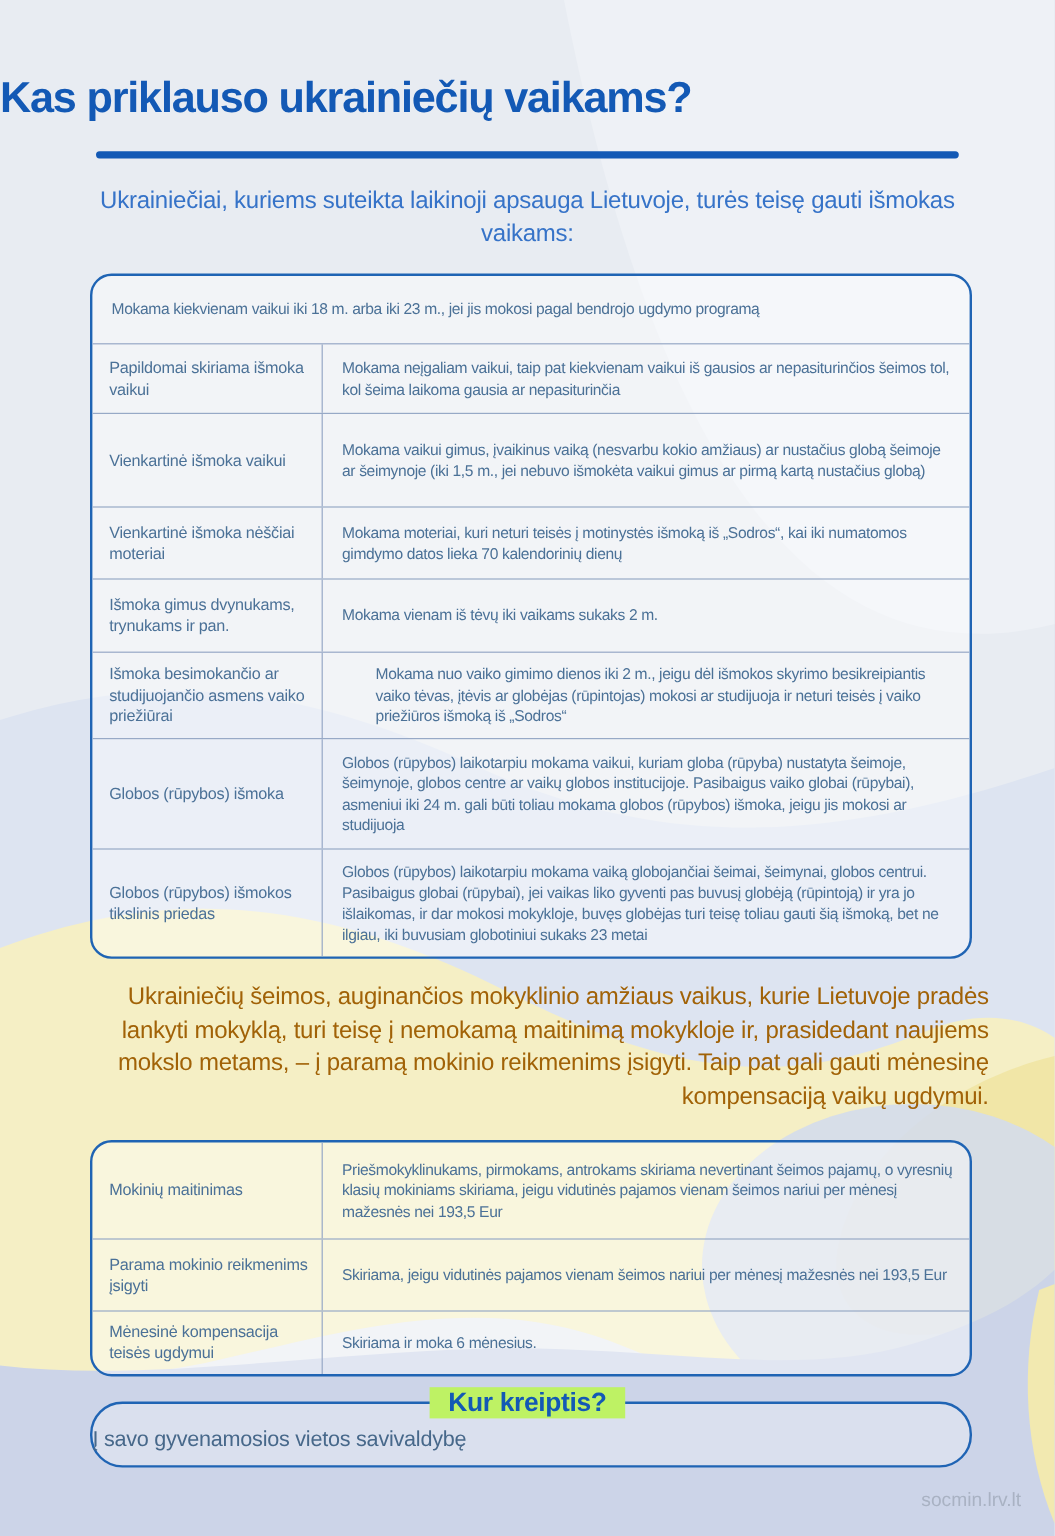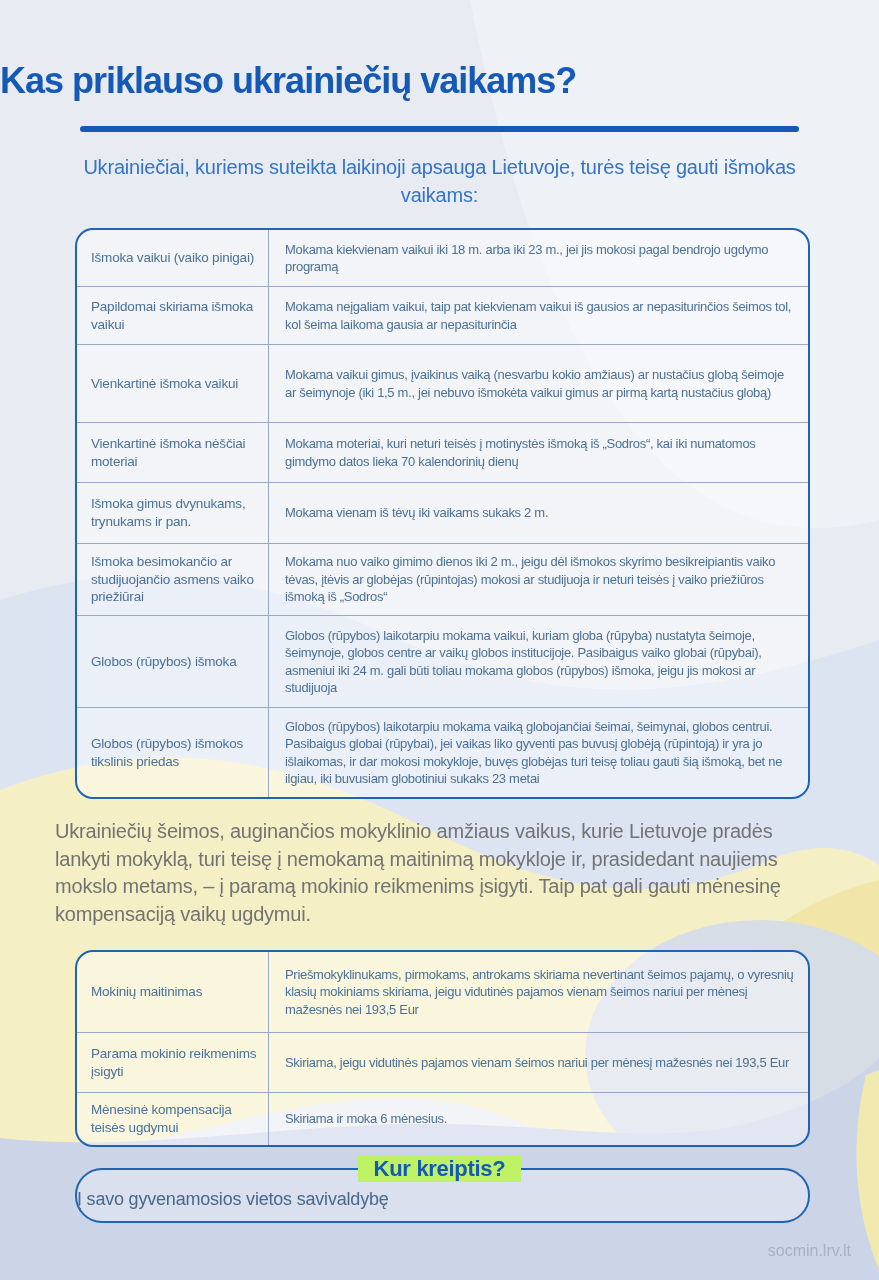--- a/index.html
+++ b/index.html
@@ -41,30 +41,30 @@
   }
   .cell-desc{
     flex:1; padding:8px 14px 8px 16px; display:flex; align-items:center;
     color:#4b7197; font-size:13px; letter-spacing:-0.3px; line-height:1.34;
   }
   .t1 .row:nth-child(1){ min-height:56px; }
   .t1 .row:nth-child(2){ min-height:58px; }
   .t1 .row:nth-child(3){ min-height:78px; }
   .t1 .row:nth-child(4){ min-height:60px; }
   .t1 .row:nth-child(5){ min-height:61px; }
-  .t1 .row:nth-child(6){ min-height:72px; }
+  .t1 .row:nth-child(6){ min-height:72px;gap:28px; }
   .t1 .row:nth-child(7){ min-height:92px; }
   .t1 .row:nth-child(8){ min-height:90px; }
   .t2 .row:nth-child(1){ min-height:80px; }
   .t2 .row:nth-child(2){ min-height:60px; }
   .t2 .row:nth-child(3){ min-height:50px; }
 
   .middle{
-    position:absolute; top:818px; left:55px; width:769px; text-align:left;
-    font-size:20px; letter-spacing:-0.2px; color:#737373; line-height:1.38;
+    position:absolute; top:818px; left:55px; width:769px; text-align:right;
+    font-size:20px; letter-spacing:-0.2px; color:#a16207; line-height:1.38;
   }
 
   .contact-box{
     position:absolute; top:1168px; left:75px; width:735px; height:55px;
     border:2px solid #1f64b4; border-radius:27px;
     background:rgba(255,255,255,0.28);
     display:flex; align-items:center; justify-content:flex-start;
   }
   .contact-body{
     color:#47688a; font-size:18px; letter-spacing:-0.2px; padding-top:8px;
@@ -103,21 +103,20 @@
   <div class="content">
 
     <div class="title">Kas priklauso ukrainiečių vaikams?</div>
 
     <div class="rule"></div>
 
     <div class="intro">Ukrainiečiai, kuriems suteikta laikinoji apsauga Lietuvoje, turės teisę gauti išmokas vaikams:</div>
 
     <div class="info-table t1">
       <div class="row">
-        <div class="cell-label">Išmoka vaikui (vaiko pinigai)</div>
         <div class="cell-desc">Mokama kiekvienam vaikui iki 18 m. arba iki 23 m., jei jis mokosi pagal bendrojo ugdymo programą</div>
       </div>
       <div class="row">
         <div class="cell-label">Papildomai skiriama išmoka vaikui</div>
         <div class="cell-desc">Mokama neįgaliam vaikui, taip pat kiekvienam vaikui iš gausios ar nepasiturinčios šeimos tol, kol šeima laikoma gausia ar nepasiturinčia</div>
       </div>
       <div class="row">
         <div class="cell-label">Vienkartinė išmoka vaikui</div>
         <div class="cell-desc">Mokama vaikui gimus, įvaikinus vaiką (nesvarbu kokio amžiaus) ar nustačius globą šeimoje ar šeimynoje (iki 1,5 m., jei nebuvo išmokėta vaikui gimus ar pirmą kartą nustačius globą)</div>
       </div>

